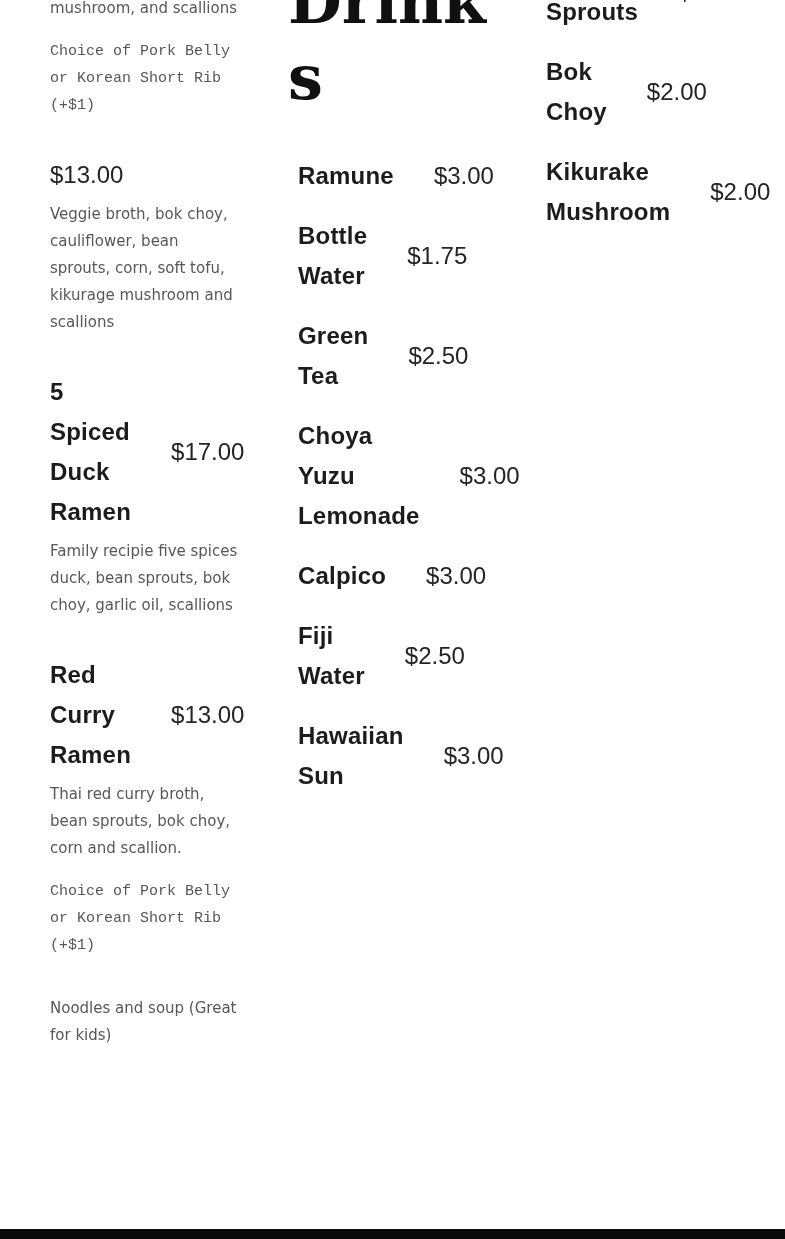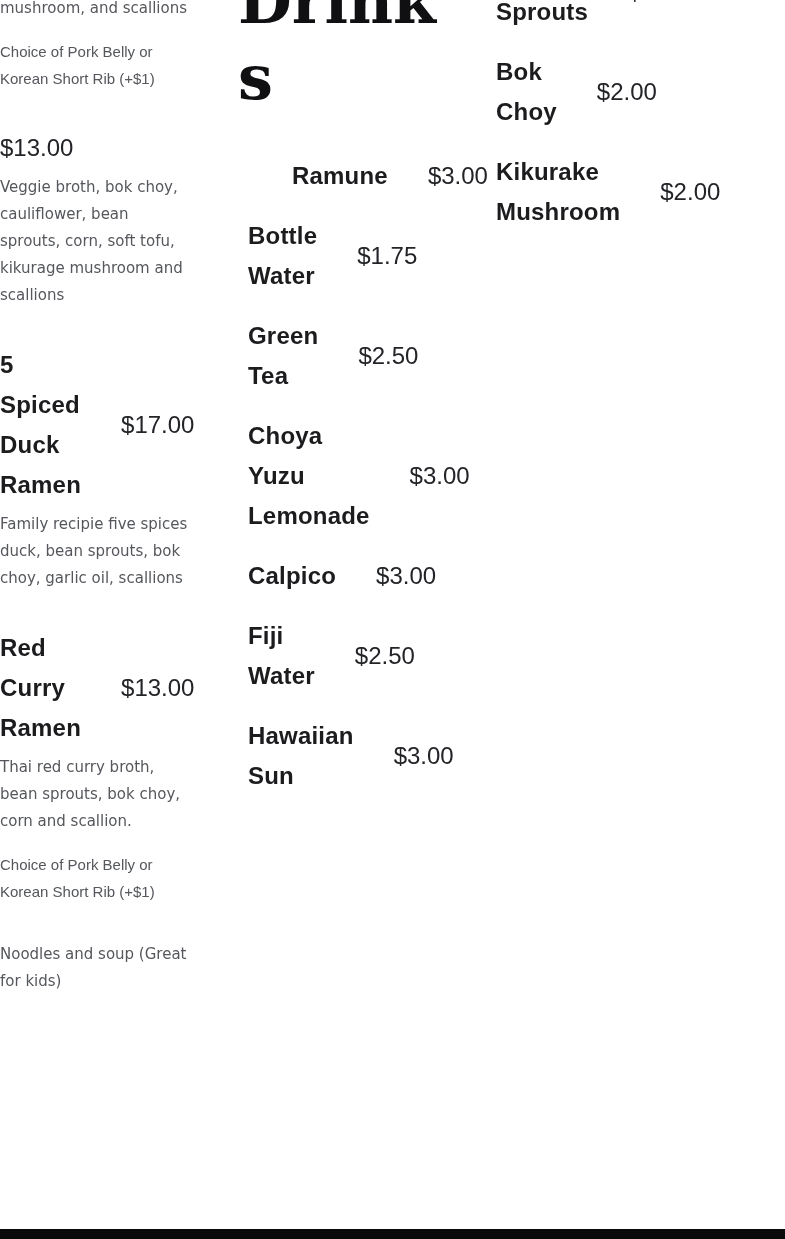--- a/index.html
+++ b/index.html
@@ -10,20 +10,21 @@
     position: relative;
     width: 785px;
     height: 1239px;
     overflow: hidden;
     background: #ffffff;
   }
 
   .menu-columns {
     display: flex;
     align-items: flex-start;
+    padding-left: 50px;
     gap: 52px;
   }
 
   .col { width: 196px; flex: 0 0 196px; }
 
   
   .menu-item { margin-top: 20px; }
   .col-ramen .menu-item { margin-top: 36px; }
 
   .item-row {
@@ -56,21 +57,21 @@
     margin-top: 6px;
     font-family: "DejaVu Sans", sans-serif;
     font-size: 15px;
     line-height: 27px;
     color: #55575c;
   }
 
   .item-note {
     max-width: 190px;
     margin-top: 16px;
-    font-family: Liberation Sans, sans-serif;
+    font-family: Liberation Mono, monospace;
     font-size: 15px;
     line-height: 27px;
     color: #55575c;
   }
 
   
   .desc-fragment {
     margin-top: -5px;
     max-width: 196px;
     font-family: "DejaVu Sans", sans-serif;
@@ -86,21 +87,21 @@
     margin-left: -10px;
     margin-bottom: 40px;
     width: 206px;
     font-family: "DejaVu Serif", serif;
     font-weight: 700;
     font-size: 62px;
     line-height: 76px;
     color: #101013;
     overflow-wrap: break-word;
   }
-  .col-drinks .menu-item:first-of-type { margin-top: 0; margin-left: 44px; }
+  .col-drinks .menu-item:first-of-type { margin-top: 0; }
 
   
   .col-toppings .menu-item:first-of-type { margin-top: -48px; }
 
   
   .footer-bar {
     position: absolute;
     left: 0; right: 0; bottom: 0;
     height: 10px;
   }

